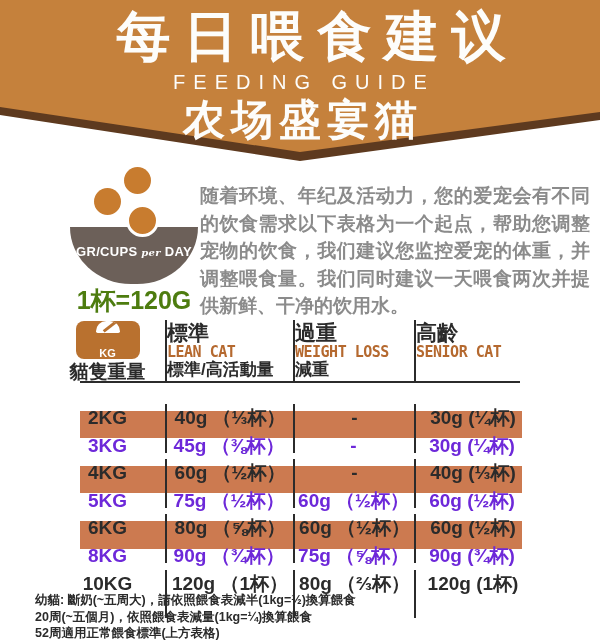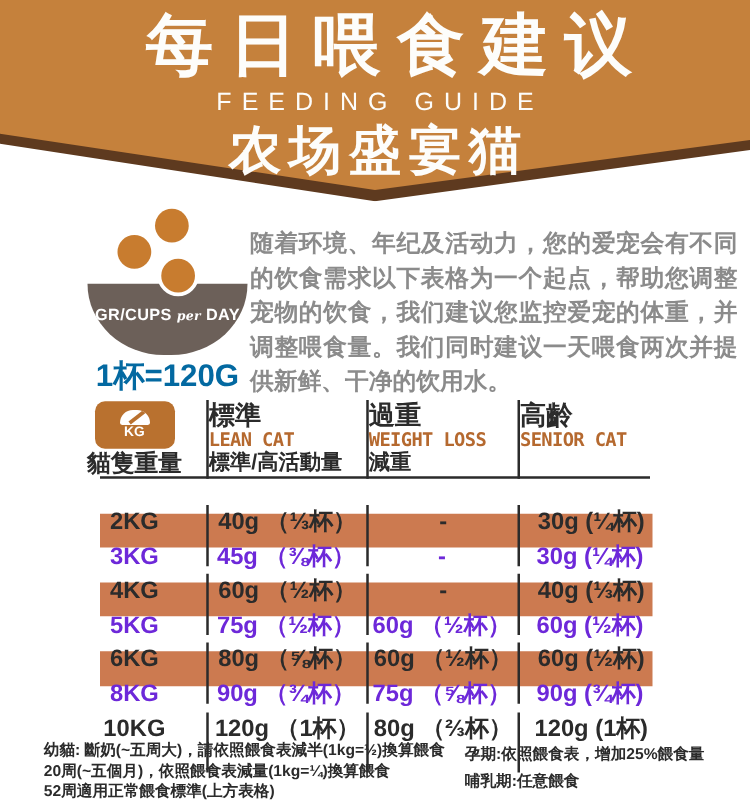--- a/index.html
+++ b/index.html
@@ -21,36 +21,36 @@
   .mid{position:relative;height:155px;}
   .kibble{position:absolute;width:27px;height:27px;border-radius:50%;background:#c87c2f;}
   .k1{left:124px;top:2px;}
   .k2{left:94px;top:23px;}
   .k3{left:126px;top:39px;border:3px solid #fff;z-index:2;}
   .bowl{position:absolute;left:70px;top:62px;width:128px;height:57px;background:#6c6059;
     border-radius:0 0 50% 50% / 0 0 105% 105%;z-index:1;display:flex;justify-content:center;}
   .bowl-label{color:#fff;font-size:13px;font-weight:800;margin-top:17px;letter-spacing:.3px;white-space:nowrap;}
   .bowl-label i{font-family:"DejaVu Serif",serif;font-style:italic;font-size:10px;font-weight:700;}
   .cup-eq{position:absolute;left:58px;top:119px;width:152px;text-align:center;
-    font-size:25px;font-weight:900;color:#0369a1;}
+    font-size:25px;font-weight:900;color:#4d7c0f;}
   .intro{position:absolute;left:200px;top:17px;width:390px;margin:0;
     font-size:19px;line-height:27.5px;font-weight:700;color:#8b8b8b;text-align:justify;}
 
   
   .ftable{margin-left:50px;width:480px;color:#2b2b2b;}
   .thead{display:grid;grid-template-columns:115px 128px 121px 116px;position:relative;height:63px;}
   .thead::after{content:"";position:absolute;left:30px;right:10px;bottom:0;height:2.5px;background:#2b2b2b;}
   .hcell{}
   .hc1{display:flex;flex-direction:column;align-items:center;justify-content:flex-end;padding:0 0 1px 0;}
   .hc-line{border-left:2.5px solid #2b2b2b;}
   .ht{font-size:21px;font-weight:900;line-height:23px;margin-top:1px;}
   .hs{font-size:15px;font-weight:700;color:#b5692f;font-family:"DejaVu Sans Mono",monospace;line-height:16px;letter-spacing:-.5px;}
   .he{font-size:17px;font-weight:700;line-height:20px;}
   .scale-badge{width:64px;height:38px;background:#b9712f;border-radius:8px;
-    display:flex;flex-direction:column;align-items:center;justify-content:center;gap:1px;}
+    display:flex;flex-direction:column;align-items:center;justify-content:space-between;gap:1px;}
   .scale-pan{width:24px;height:12px;background:#fff;border-radius:12px 12px 2px 2px;position:relative;overflow:hidden;}
   .scale-pan::after{content:"";position:absolute;width:16px;height:3px;background:#b9712f;transform:rotate(-38deg);top:4px;left:6px;}
   .scale-kg{color:#fff;font-size:11px;font-weight:900;line-height:11px;}
   .hc1-label{font-size:19px;font-weight:900;line-height:21px;margin-top:2px;}
 
   .trow{display:grid;grid-template-columns:115px 128px 121px 116px;height:27.6px;position:relative;
     font-size:19px;font-weight:700;}
   .tc{position:relative;z-index:1;text-align:center;line-height:27.6px;height:100%;white-space:nowrap;margin-top:21px;}
   .trow.plain .tc.line{border-left:2.5px solid #2b2b2b;}
   .trow.orange{color:#6d28d9;}
@@ -156,19 +156,15 @@
       <div class="tc line">120g (1杯)</div>
     </div>
   </section>
 
   <footer class="notes">
     <div class="notes-left">
       <div>幼貓: 斷奶(~五周大)，請依照餵食表減半(1kg=½)換算餵食</div>
       <div>20周(~五個月)，依照餵食表減量(1kg=¼)換算餵食</div>
       <div>52周適用正常餵食標準(上方表格)</div>
     </div>
-    <div class="notes-right">
-      <div>孕期:依照餵食表，增加25%餵食量</div>
-      <div>哺乳期:任意餵食</div>
-    </div>
   </footer>
 
 </div>
 
 </body></html>

